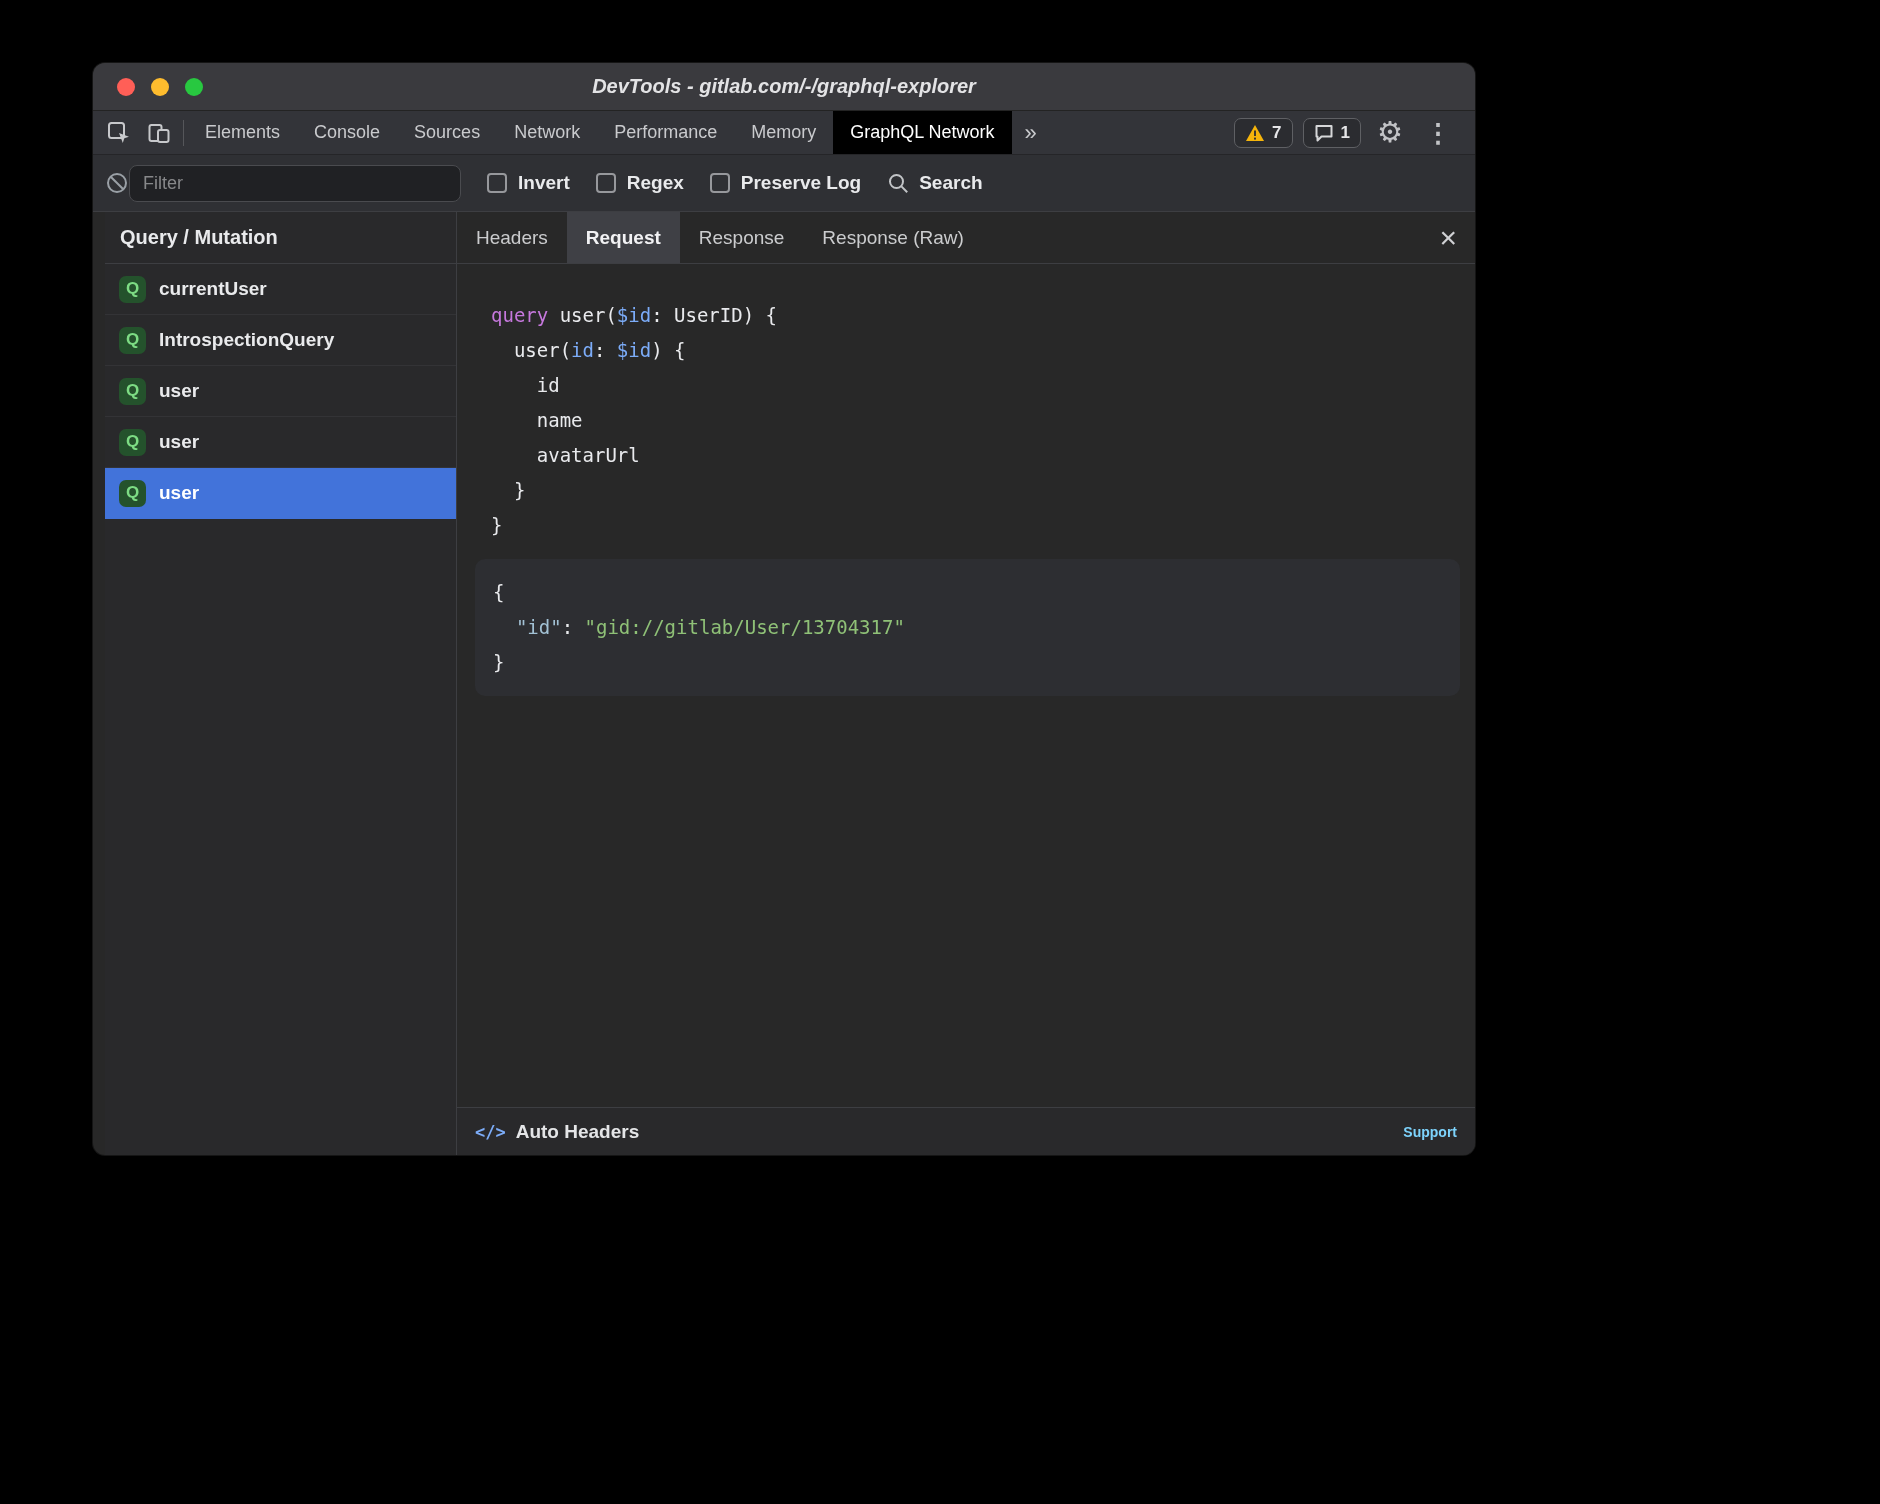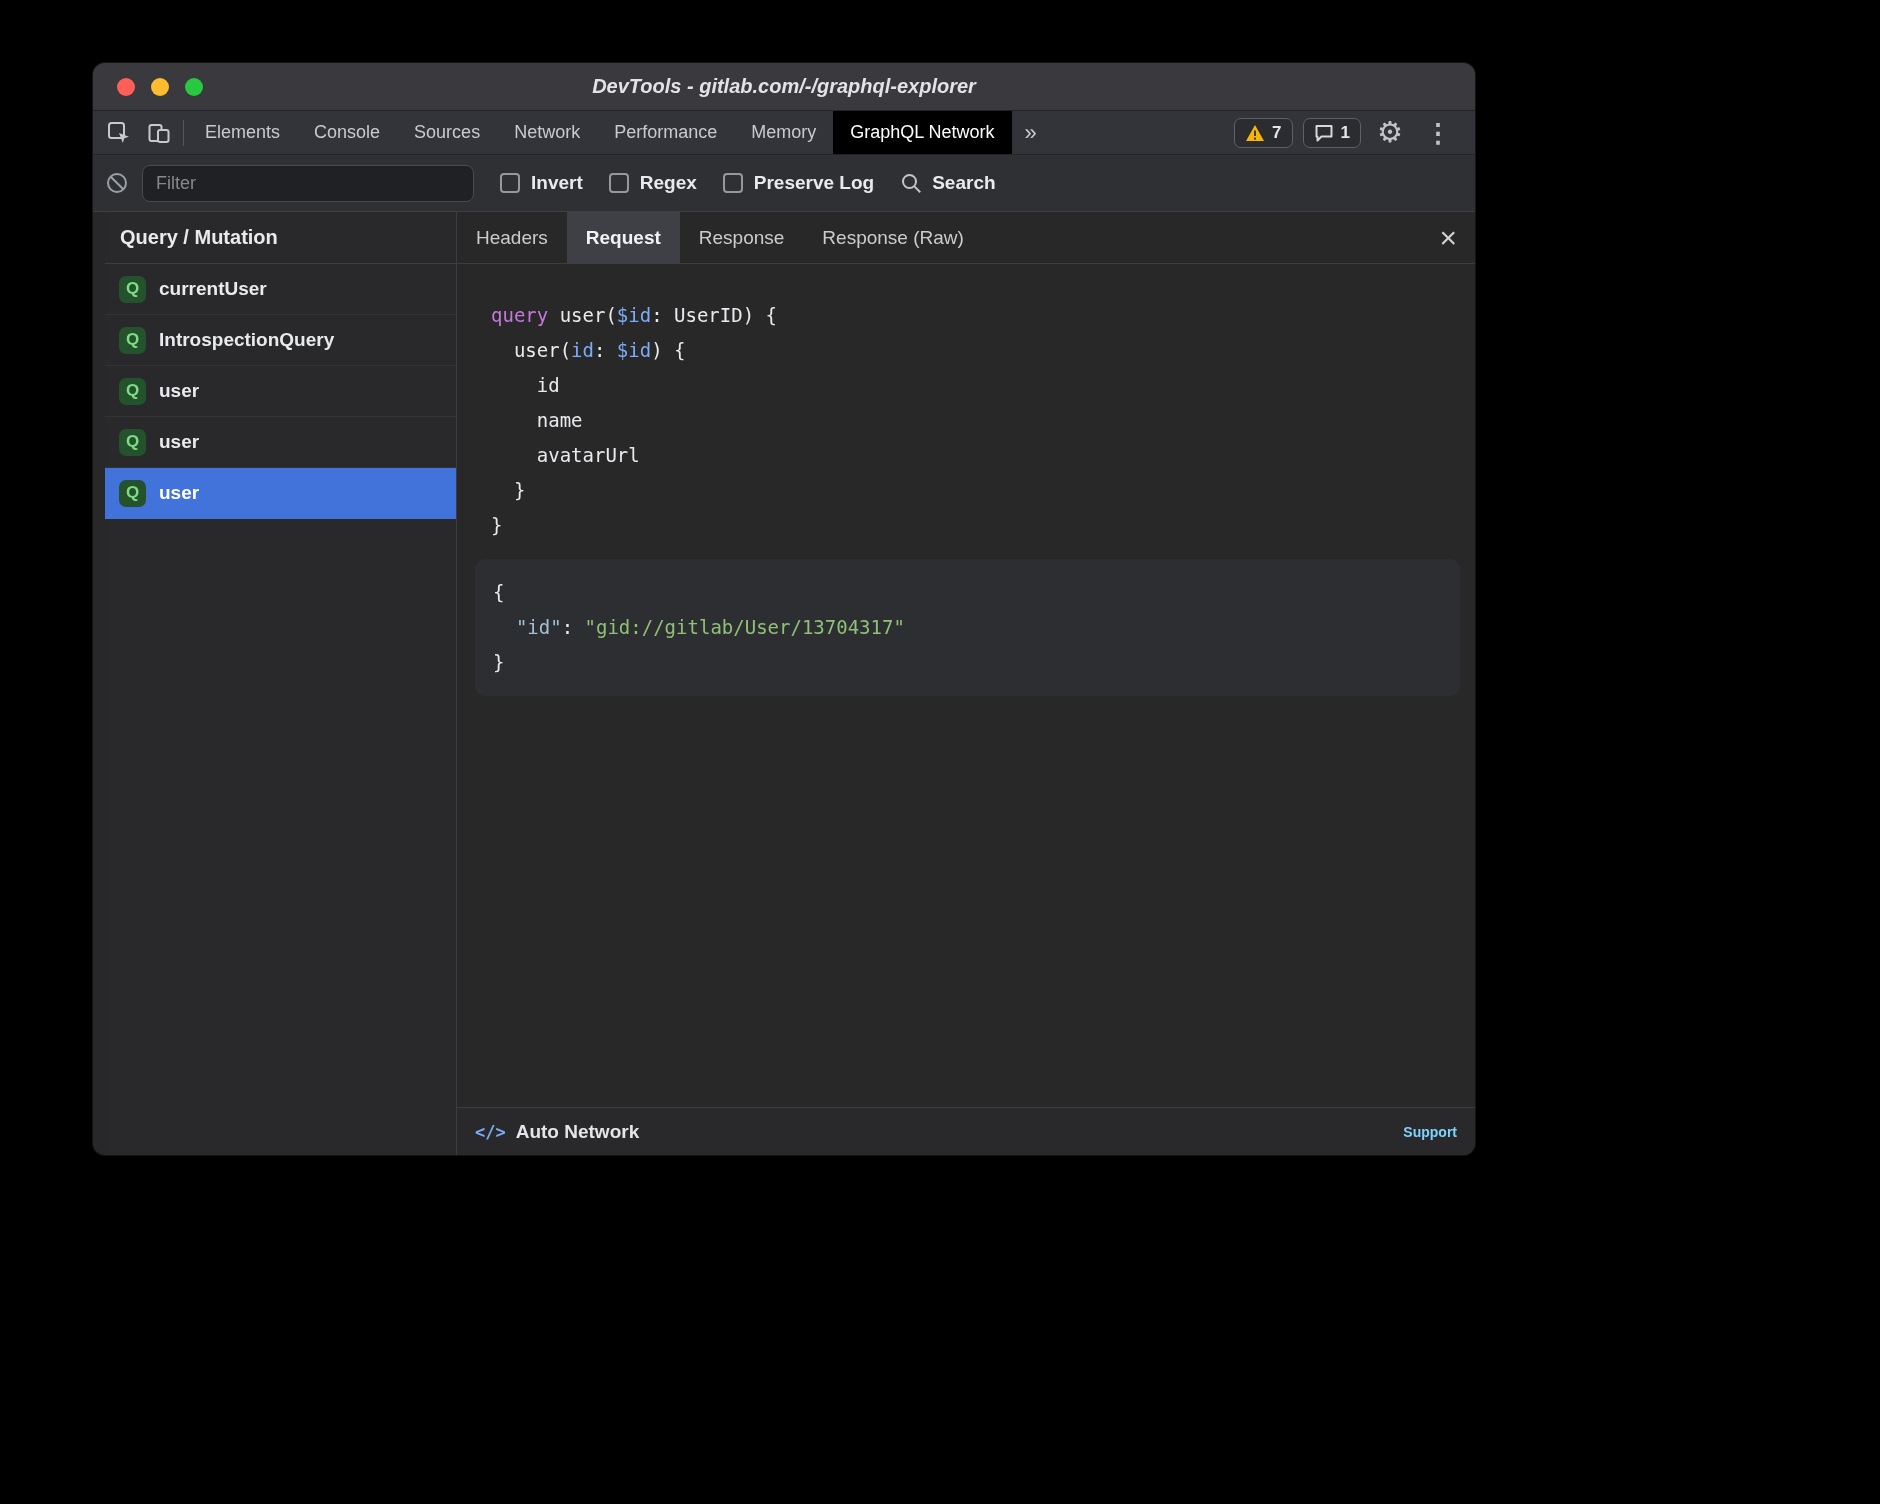--- a/index.html
+++ b/index.html
@@ -31,21 +31,21 @@
   .main-tab.active { background:#000; color:#ffffff; }
   .more-tabs { display:flex; align-items:center; padding:0 13px; color:#c9cacd; font-size:22px; }
   .tab-right { margin-left:auto; display:flex; align-items:center; gap:10px; padding-right:18px; }
   .badge-btn { display:flex; align-items:center; gap:7px; border:1px solid #5f6064; background:#2b2c30; border-radius:7px; padding:4px 10px; color:#e6e6e8; font-size:17px; font-weight:600; }
   .gear { font-size:29px; color:#c2c3c6; padding:0 6px; line-height:1; }
   .dots { font-size:26px; color:#c2c3c6; padding:0 6px; font-weight:700; line-height:1; }
 
   
   .filterbar { flex:0 0 57px; background:#2f3034; display:flex; align-items:center; border-bottom:1px solid #3d3e42; padding:0 12px; }
   .filter-input {
-    width:332px; height:37px; margin-left:13px; background:#202124; border:1px solid #4a4b4f;
+    width:332px; height:37px; background:#202124; border:1px solid #4a4b4f;
     border-radius:8px; color:#e8eaed; font-size:18px; padding:0 13px; outline:none;
     font-family:"Liberation Sans", sans-serif;
   }
   .filter-input::placeholder { color:#87888a; }
   #toolbar-checkboxes { display:flex; align-items:center; }
   .cb-group { display:flex; align-items:center; gap:11px; margin-left:26px; color:#e9eaec; font-size:19px; font-weight:600; cursor:default; }
   .cb-box { width:20px; height:20px; border:2px solid #97989c; border-radius:4px; background:transparent; flex:0 0 20px; }
   .search-group { display:flex; align-items:flex-start; gap:9px; margin-left:26px; color:#e9eaec; font-size:19px; font-weight:600; }
 
   
@@ -239,19 +239,19 @@
           <div id="vars-code" class="code">
               <div class="code-line"><span class="tok-pl">{</span></div>
               <div class="code-line"><span class="tok-pl">  </span><span class="tok-ky">"id"</span><span class="tok-pl">: </span><span class="tok-st">"gid://gitlab/User/13704317"</span></div>
               <div class="code-line"><span class="tok-pl">}</span></div>
             </div>
         </div>
       </div>
 
       <div class="detail-footer">
         <span class="af-icon">&lt;/&gt;</span>
-        <span class="af-label">Auto Network</span>
+        <span class="af-label">Auto Headers</span>
         <span class="support">Support</span>
       </div>
     </div>
 
   </div>
 </div>
 
 </body></html>

